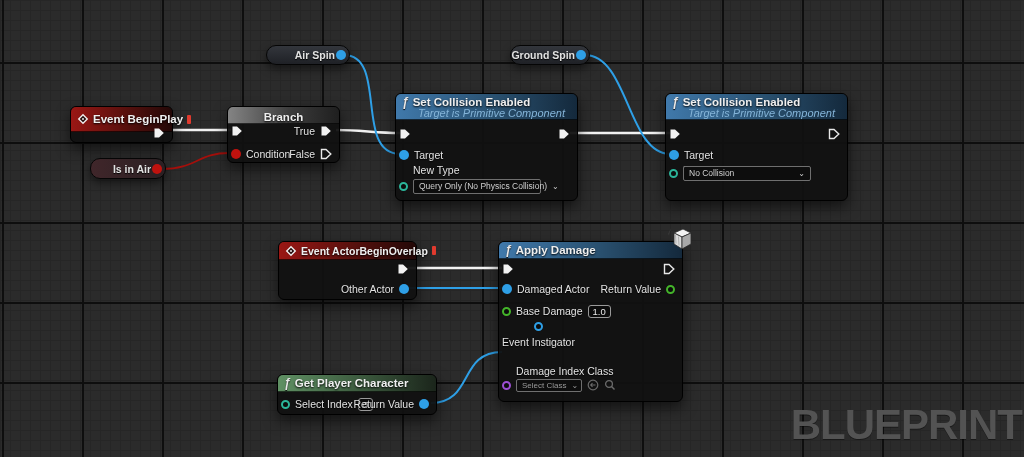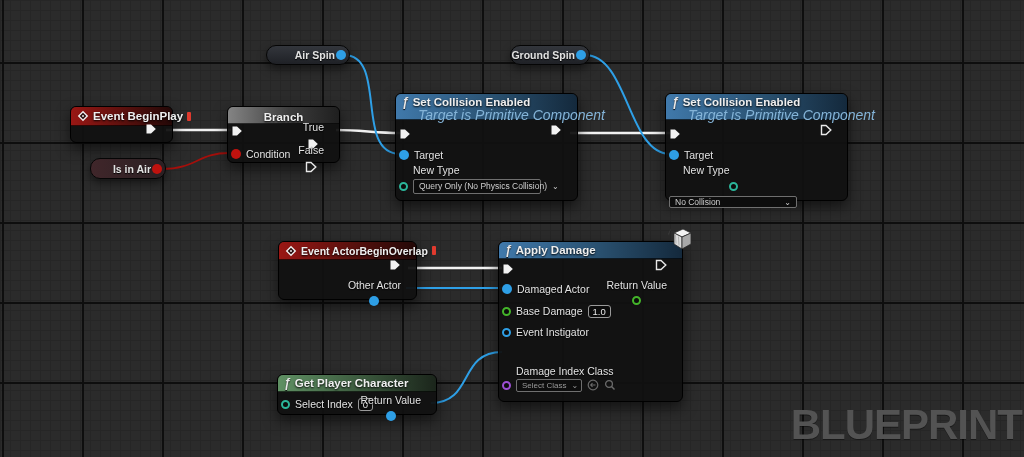--- a/index.html
+++ b/index.html
@@ -31,27 +31,27 @@
     position:absolute; left:0; top:0; right:0;
     display:flex; align-items:center; gap:4px;
     padding:0 6px; border-radius:5px 5px 0 0;
     border-bottom:1px solid rgba(0,0,0,0.65);
   }
   .hdr-red   { background:linear-gradient(90deg,#9a1714,#57100d 55%,#230807); }
   .hdr-gray  { background:linear-gradient(90deg,#848484,#3d3d3d 55%,#1f1f1f);flex-direction:column; }
   .hdr-blue  { background:linear-gradient(90deg,#4079ab,#29506f 55%,#14293c); }
   .hdr-green { background:linear-gradient(90deg,#5f9063,#3a573c 55%,#1b251b); }
   .title { font-size:11.5px; font-weight:bold; color:#efefef; text-shadow:0 1px 2px #000; white-space:nowrap; }
-  .subtitle { position:absolute; left:22px; top:13px; font-size:14px; font-style:italic; color:#84b4d8; white-space:nowrap; }
+  .subtitle { position:absolute; left:22px; top:13px; font-size:11px; font-style:italic; color:#84b4d8; white-space:nowrap; }
   .ficon { font-size:12px; font-style:italic; font-weight:bold; color:#e9e9e9; text-shadow:0 1px 1px #000; line-height:1; }
   .redbox { margin-left:auto; width:9px; height:9px; border:2px solid #e03a2e; background:rgba(170,20,16,0.45); border-radius:1px; }
 
   .row { position:absolute; display:flex; align-items:center; gap:5px; height:20px; }
   .row.in  { left:0; padding-left:3px; }
-  .row.out { right:12px; padding-right:3px; flex-direction:column; }
+  .row.out { right:4px; padding-right:3px; }
   .lbl { font-size:10.5px; color:#e2e2e2; text-shadow:0 1px 1px #000; white-space:nowrap; }
 
   .pinc { width:10px; height:10px; border-radius:50%; flex:0 0 auto; }
   .pinc.ring { width:9px; height:9px; background:#0c0c0c; border-style:solid; border-width:2px; }
 
   .pinexec { width:12px; height:12px; flex:0 0 auto; }
 
   .valbox {
     background:#0c0c0c; border:1px solid #9a9a9a; border-radius:3px;
     color:#e8e8e8; font-size:9.5px; padding:0 4px; height:13px; line-height:12px;
@@ -91,21 +91,21 @@
     <path d="M336,130 C362,130 374,133 400,133" stroke="#f2f2f2" stroke-width="2.4" fill="none"></path>
     <path d="M344,55 C388,55 354,154 400,154" stroke="#2e9fe6" stroke-width="2" fill="none"></path>
     <path d="M570,133 L670,133" stroke="#f2f2f2" stroke-width="2.4" fill="none"></path>
     <path d="M585,55 C628,55 628,154 670,154" stroke="#2e9fe6" stroke-width="2" fill="none"></path>
     <path d="M408,268 L502,268" stroke="#f2f2f2" stroke-width="2.4" fill="none"></path>
     <path d="M406,288 L502,288" stroke="#2e9fe6" stroke-width="2" fill="none"></path>
     <path d="M431,403 C474,403 458,352 502,352" stroke="#2e9fe6" stroke-width="2" fill="none"></path>
   </svg>
 
   <div class="node" style="left:70px; top:106px; width:103px; height:37px;">
-    <div class="hdr hdr-red" style="height:19px;">
+    <div class="hdr hdr-red" style="height:25px;">
       <svg class="pinexec" width="11" height="11" viewBox="0 0 12 12">
         <rect x="3" y="3" width="6" height="6" transform="rotate(45 6 6)" fill="#230807" stroke="#eeeeee" stroke-width="1.4"></rect>
         <rect x="5.1" y="5.1" width="1.8" height="1.8" transform="rotate(45 6 6)" fill="#eeeeee"></rect>
       </svg>
       <span class="title">Event BeginPlay</span>
       <span class="redbox"></span>
     </div>
     <div class="row out" style="top:16px;">
       <svg class="pinexec" viewBox="0 0 12 12">
           <path d="M1.5 1.5 L6 1.5 L10.8 6 L6 10.5 L1.5 10.5 Z" fill="#f2f2f2"></path>
@@ -207,21 +207,21 @@
           <path d="M1.5 1.5 L6 1.5 L10.8 6 L6 10.5 L1.5 10.5 Z" fill="none" stroke="#e8e8e8" stroke-width="1.4"></path>
         </svg>
     </div>
     <div class="row in" style="top:51px;">
       <span class="pinc" style="background:#2e9fe6;"></span>
       <span class="lbl">Target</span>
     </div>
     <div class="row in" style="top:69px; height:14px; padding-left:17px;">
       <span class="lbl">New Type</span>
     </div>
-    <div class="row in" style="top:88px;flex-direction:column;">
+    <div class="row in" style="top:69px;">
       <span class="pinc ring" style="border-color:#2bb59a;"></span>
       <span class="dropdown" style="width:128px;">
         <span>No Collision</span>
         <span class="chev">⌄</span>
       </span>
     </div>
   </div>
 
   <div class="node" style="left:278px; top:241px; width:139px; height:59px;">
     <div class="hdr hdr-red" style="height:18px;">
@@ -264,21 +264,21 @@
     </div>
     <div class="row out" style="top:37px;">
       <span class="lbl">Return Value</span>
       <span class="pinc ring" style="border-color:#44b52a;"></span>
     </div>
     <div class="row in" style="top:59px;">
       <span class="pinc ring" style="border-color:#44b52a;"></span>
       <span class="lbl">Base Damage</span>
       <span class="valbox">1.0</span>
     </div>
-    <div class="row in" style="top:80px;">
+    <div class="row in" style="top:80px;flex-direction:column;">
       <span class="pinc ring" style="border-color:#2e9fe6;"></span>
       <span class="lbl">Event Instigator</span>
     </div>
     <div class="row in" style="top:122px; height:14px; padding-left:17px;">
       <span class="lbl">Damage Index Class</span>
     </div>
     <div class="row in" style="top:134px; height:18px;">
       <span class="pinc ring" style="border-color:#9d4fd4;"></span>
       <span class="dropdown" style="width:66px; height:13px; font-size:8px; color:#9a9a9a;">
         <span>Select Class</span>

